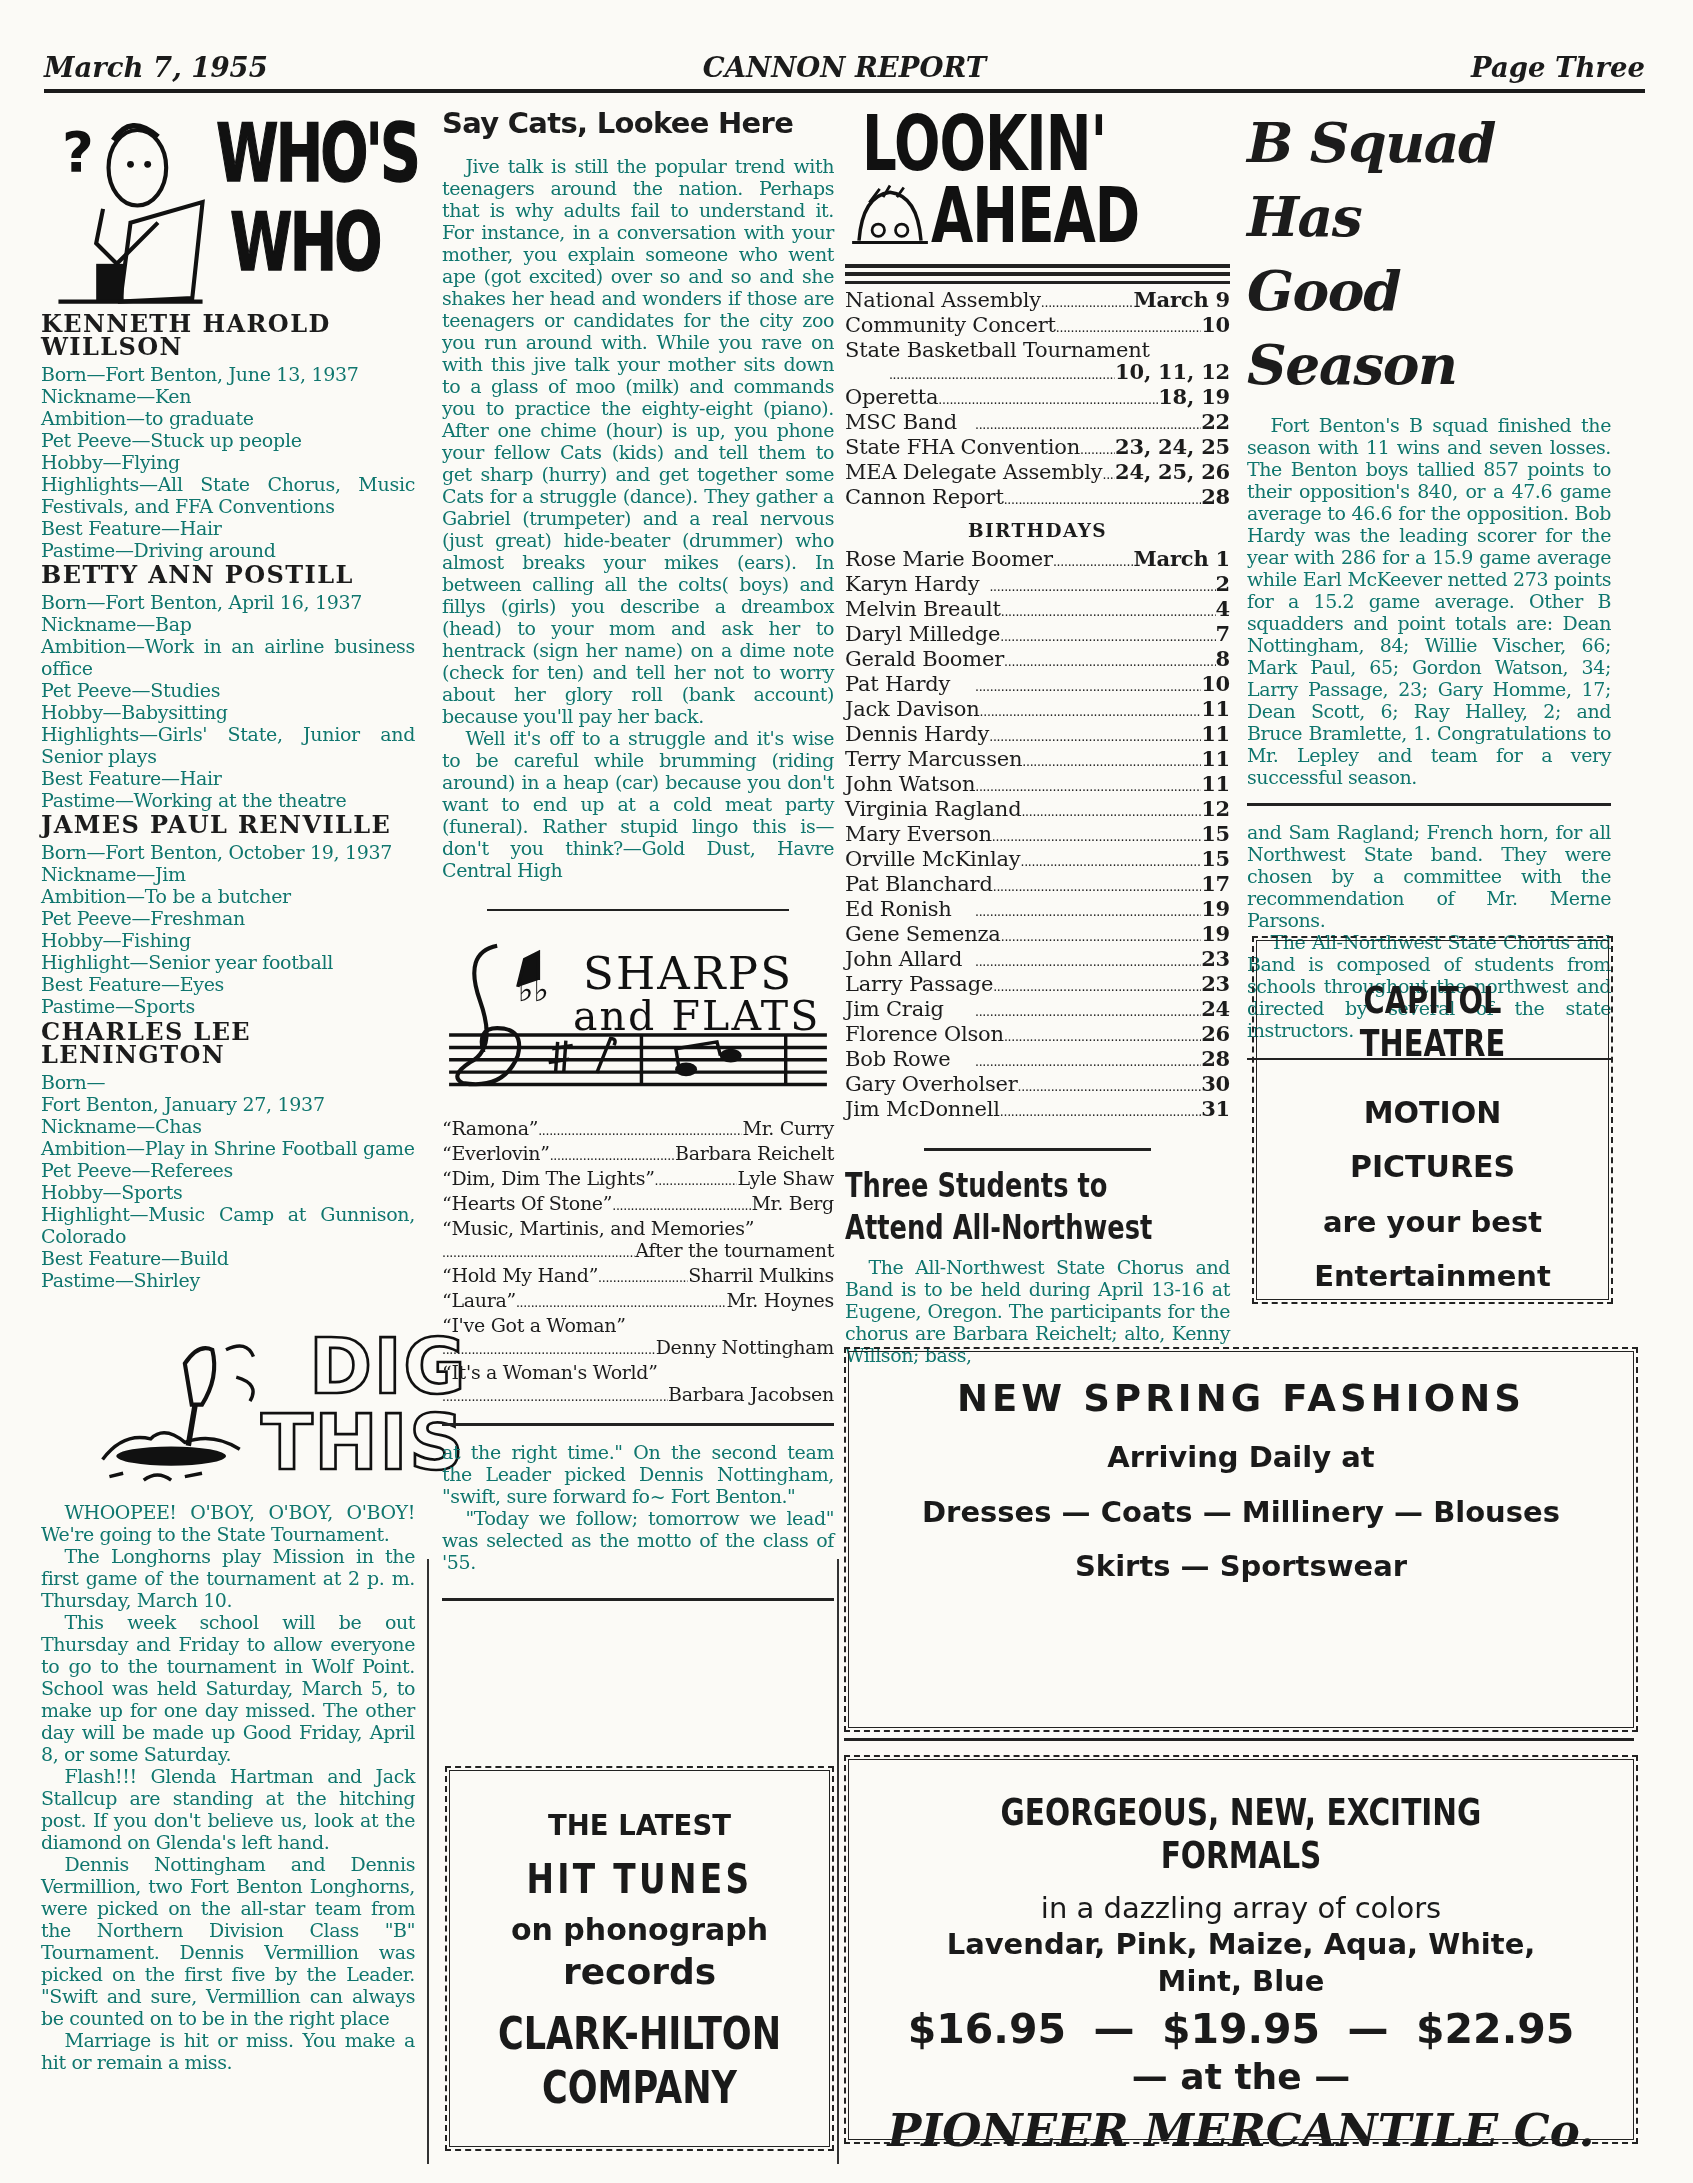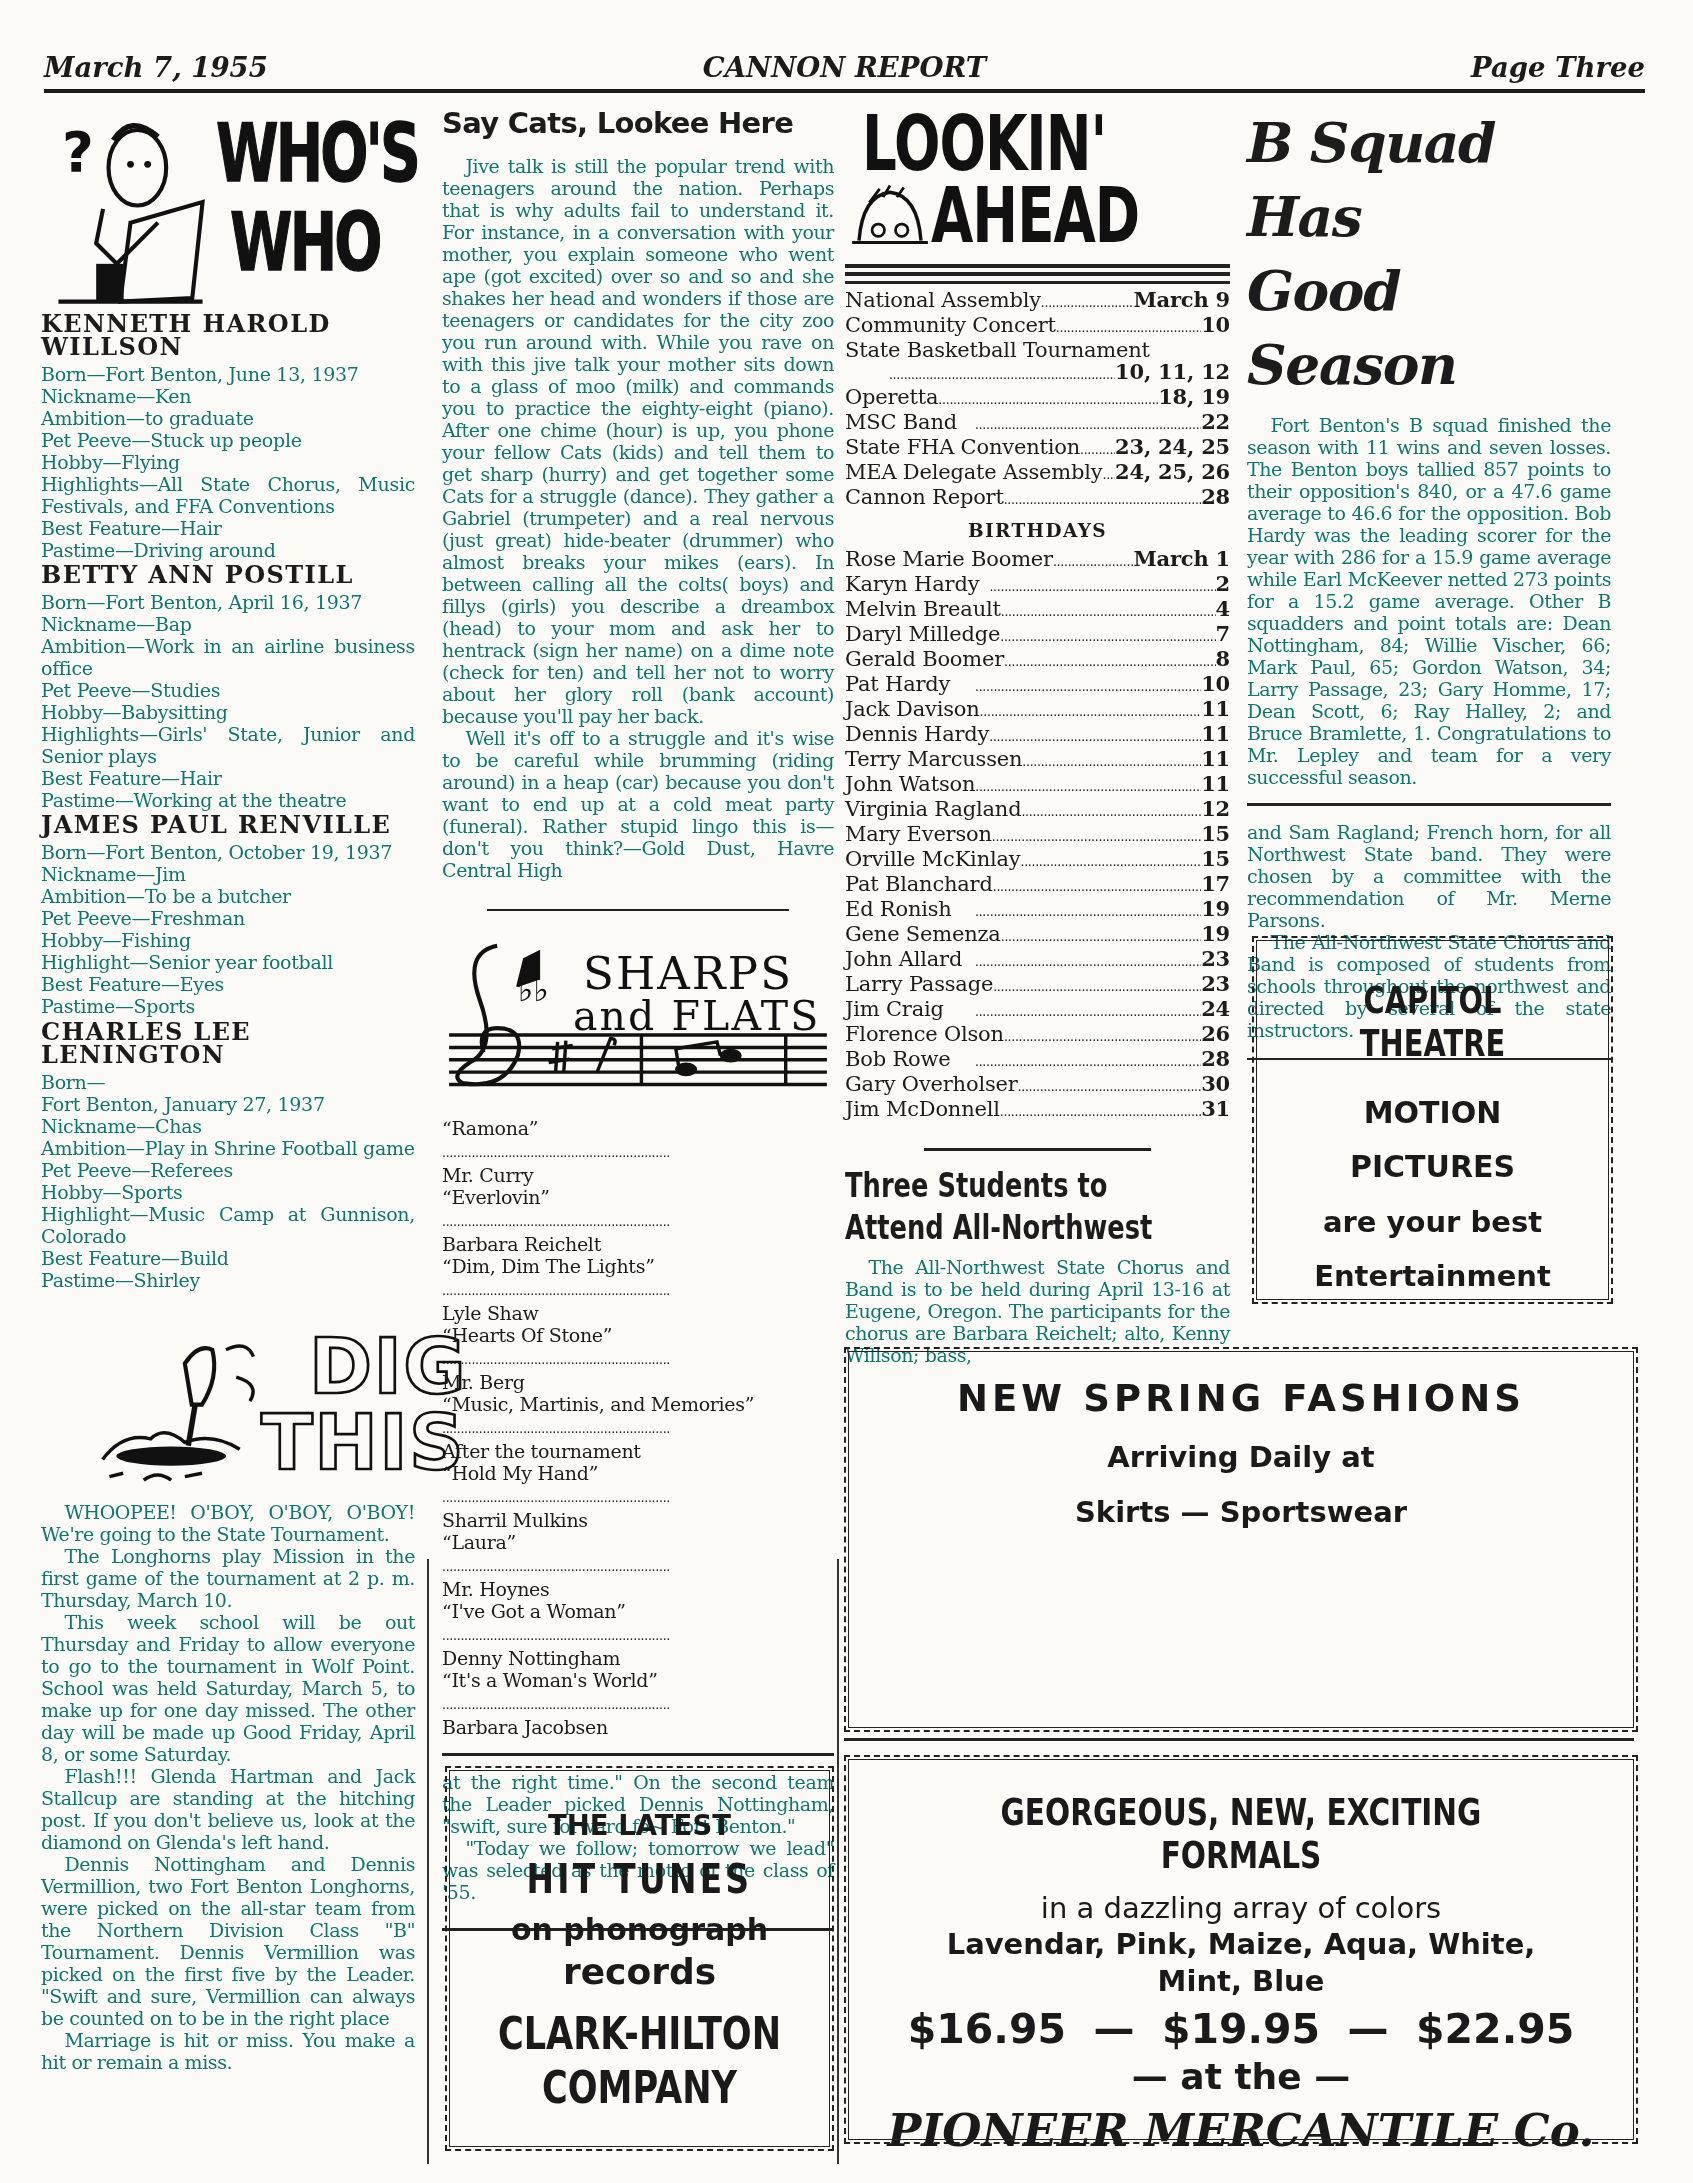--- a/index.html
+++ b/index.html
@@ -60,21 +60,21 @@
   }
   .hr-short { height: 2.7px; background: #222; margin: 27.5px auto 20.6px; width: 302px; }
   .hr-full { height: 2.7px; background: #222; margin: 15px 0; }
 
   
   .sharps-logo { position: relative; height: 158px; }
   .sf-title {
     position: absolute; font-family: "DejaVu Serif", serif; font-size: 45px; line-height: 45px;
     letter-spacing: 2.1px; color: #111;
   }
-  .song-row { display: flex; font-size: 19px; line-height: 22px; letter-spacing: -0.3px; flex-direction: column; }
+  .song-row { display: flex; font-size: 19px; line-height: 22px; letter-spacing: -0.3px; }
   .song-row .dots { flex: 1; overflow: hidden; white-space: nowrap; }
   .song-row .dots::before {
     content: ". . . . . . . . . . . . . . . . . . . . . . . . . . . . . . . . . . . . . . . . . . . . . . . . . . . . . . . . . . . . . .";
     letter-spacing: -2.1px; font-size: 12.4px;
   }
   .song-title-full { font-size: 19px; line-height: 22px; letter-spacing: -0.3px; }
 
   
   .adbox {
     position: absolute; border: 2.1px dashed #222; outline: 1.4px solid #222; outline-offset: -5.5px;
@@ -508,20 +508,21 @@
   <div style="font-size:37px; margin-top:41px; transform:scaleX(0.78);">CAPITOL THEATRE</div>
   <div style="font-size:30px; margin-top:30px;">MOTION</div>
   <div style="font-size:30px; margin-top:19px;">PICTURES</div>
   <div style="font-size:29px; margin-top:20.6px;">are your best</div>
   <div style="font-size:29px; margin-top:20.6px;">Entertainment</div>
 </div>
 
 <div class="adbox" style="left:844px; top:1347px; width:790px; height:381px;">
   <div style="font-size:37px; margin-top:27.5px; letter-spacing:4.1px;">NEW SPRING FASHIONS</div>
   <div style="font-size:29px; margin-top:20.6px;">Arriving Daily at</div>
+  <div style="font-size:29px; margin-top:20.6px;">Dresses — Coats — Millinery — Blouses</div>
   <div style="font-size:29px; margin-top:20.6px;">Skirts — Sportswear</div>
 </div>
 
 <div class="abs" style="left:844px; top:1738px; width:790px; height:2.7px; background:#222;"></div>
 <div class="adbox" style="left:844px; top:1755px; width:790px; height:385px;">
   <div style="font-size:37px; margin-top:34px; transform:scaleX(0.8);">GEORGEOUS, NEW, EXCITING FORMALS</div>
   <div style="font-size:29px; margin-top:13.7px; font-weight:normal;">in a dazzling array of colors</div>
   <div style="font-size:29px; margin-top:2.7px;">Lavendar, Pink, Maize, Aqua, White,</div>
   <div style="font-size:29px; margin-top:2.7px;">Mint, Blue</div>
   <div style="display:flex; justify-content:space-around; font-size:41px; margin-top:6.9px; padding:0 48px;">

